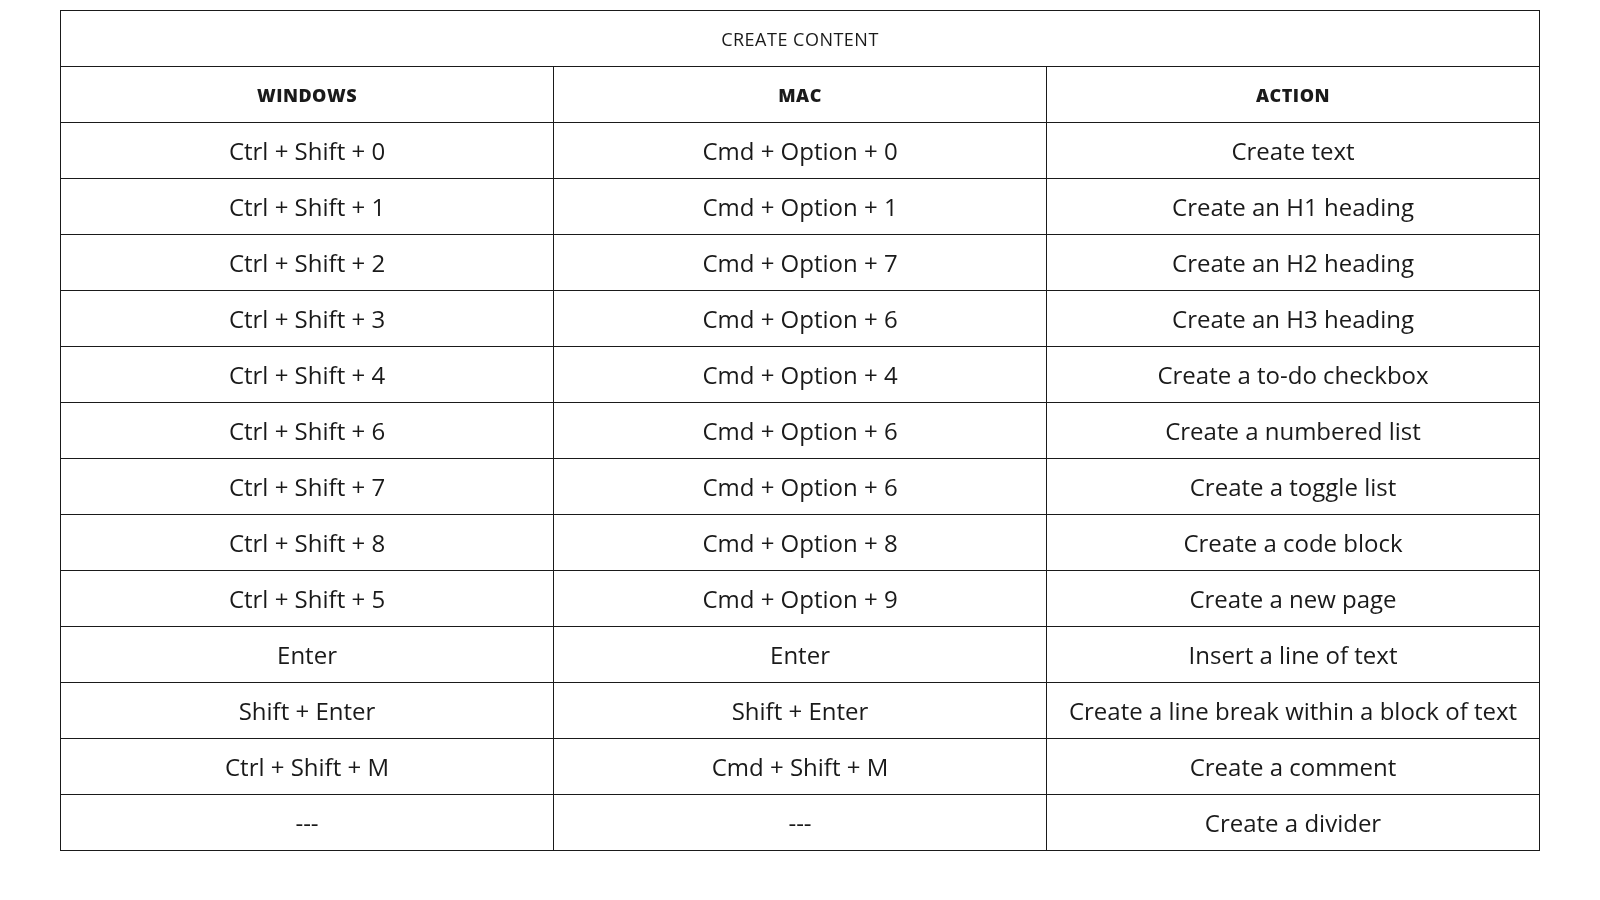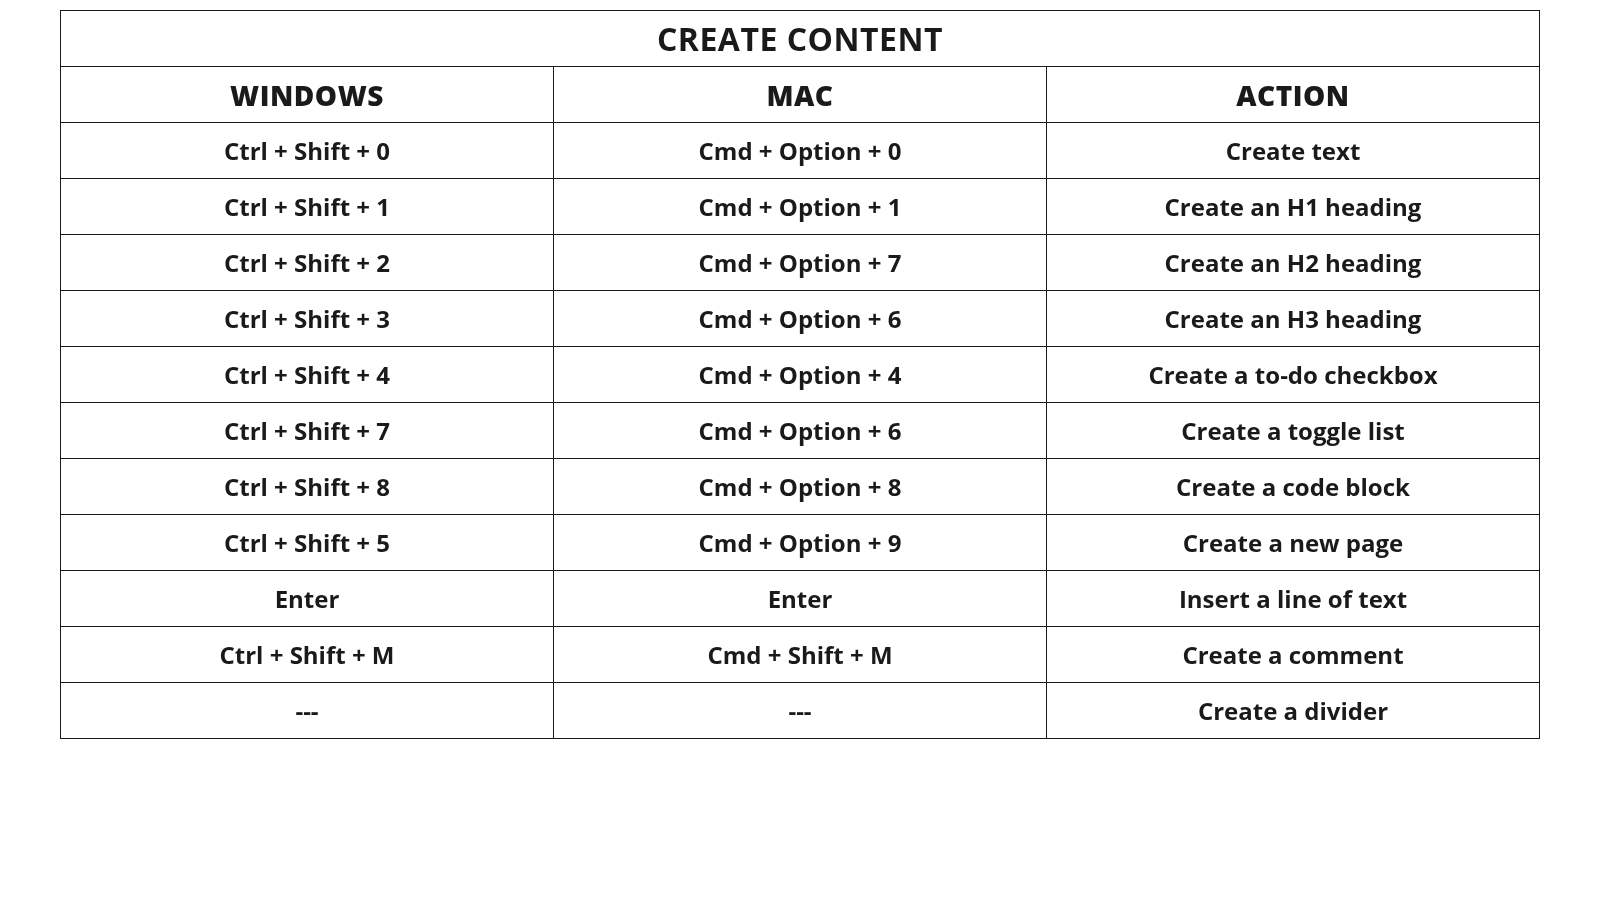--- a/index.html
+++ b/index.html
@@ -22,32 +22,32 @@
     }
     th, td {
       border: 1px solid #1a1a1a;
       text-align: center;
       font-size: 24px;
       height: 56px;
       vertical-align: middle;
       padding: 0 8px;
     }
     .title-cell {
-      font-weight: 700;
+      font-weight: 400;
       letter-spacing: 0.5px;
-      font-size: 32px;
+      font-size: 18px;
       margin-top: 6px;
     }
     .header-cell {
       font-weight: 800;
       letter-spacing: 0.5px;
-      font-size: 28px;
+      font-size: 18px;
     }
     td {
-      font-weight: 700;
+      font-weight: 400;
     }
   </style>
 </head>
 <body>
 
 <table>
   <thead>
     <tr>
       <th colspan="3" class="title-cell">CREATE CONTENT</th>
     </tr>
@@ -77,40 +77,50 @@
       <td>Ctrl + Shift + 3</td>
       <td>Cmd + Option + 6</td>
       <td>Create an H3 heading</td>
     </tr>
     <tr>
       <td>Ctrl + Shift + 4</td>
       <td>Cmd + Option + 4</td>
       <td>Create a to-do checkbox</td>
     </tr>
     <tr>
+      <td>Ctrl + Shift + 6</td>
+      <td>Cmd + Option + 6</td>
+      <td>Create a numbered list</td>
+    </tr>
+    <tr>
       <td>Ctrl + Shift + 7</td>
       <td>Cmd + Option + 6</td>
       <td>Create a toggle list</td>
     </tr>
     <tr>
       <td>Ctrl + Shift + 8</td>
       <td>Cmd + Option + 8</td>
       <td>Create a code block</td>
     </tr>
     <tr>
       <td>Ctrl + Shift + 5</td>
       <td>Cmd + Option + 9</td>
       <td>Create a new page</td>
     </tr>
     <tr>
       <td>Enter</td>
       <td>Enter</td>
       <td>Insert a line of text</td>
     </tr>
     <tr>
+      <td>Shift + Enter</td>
+      <td>Shift + Enter</td>
+      <td>Create a line break within a block of text</td>
+    </tr>
+    <tr>
       <td>Ctrl + Shift + M</td>
       <td>Cmd + Shift + M</td>
       <td>Create a comment</td>
     </tr>
     <tr>
       <td>---</td>
       <td>---</td>
       <td>Create a divider</td>
     </tr>
   </tbody>

